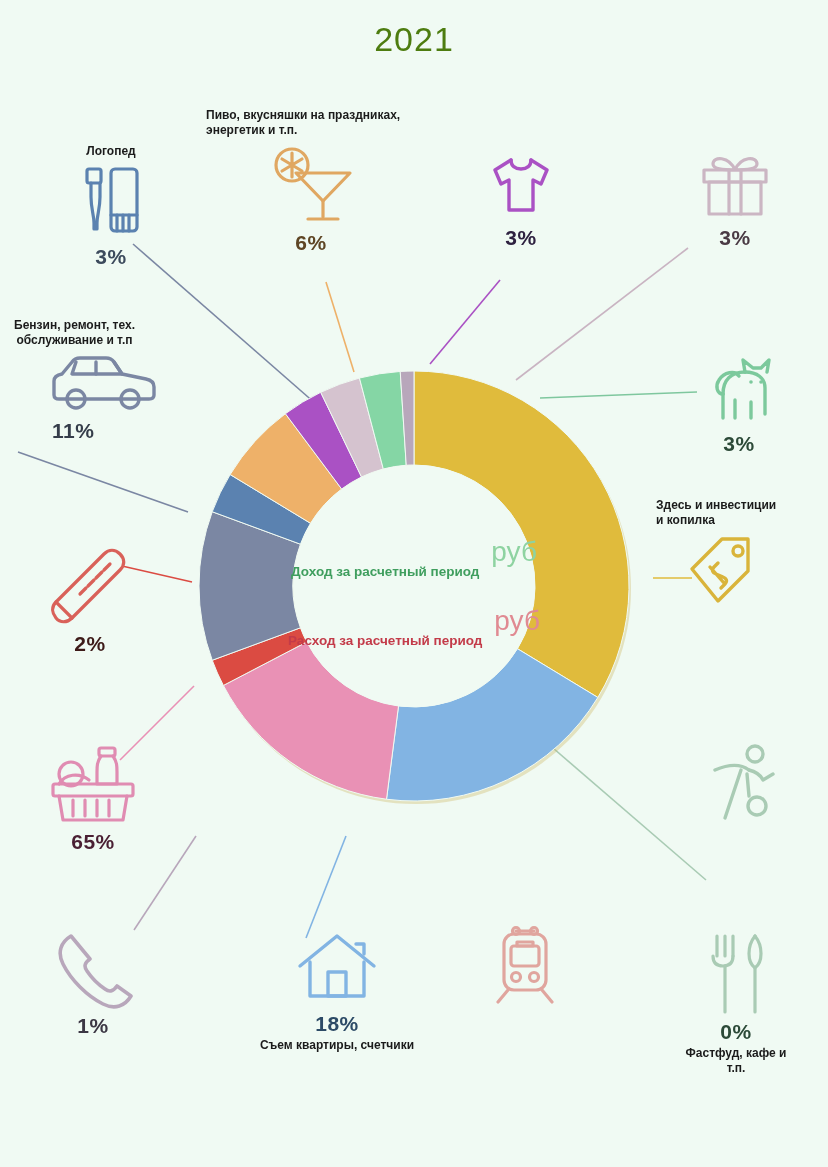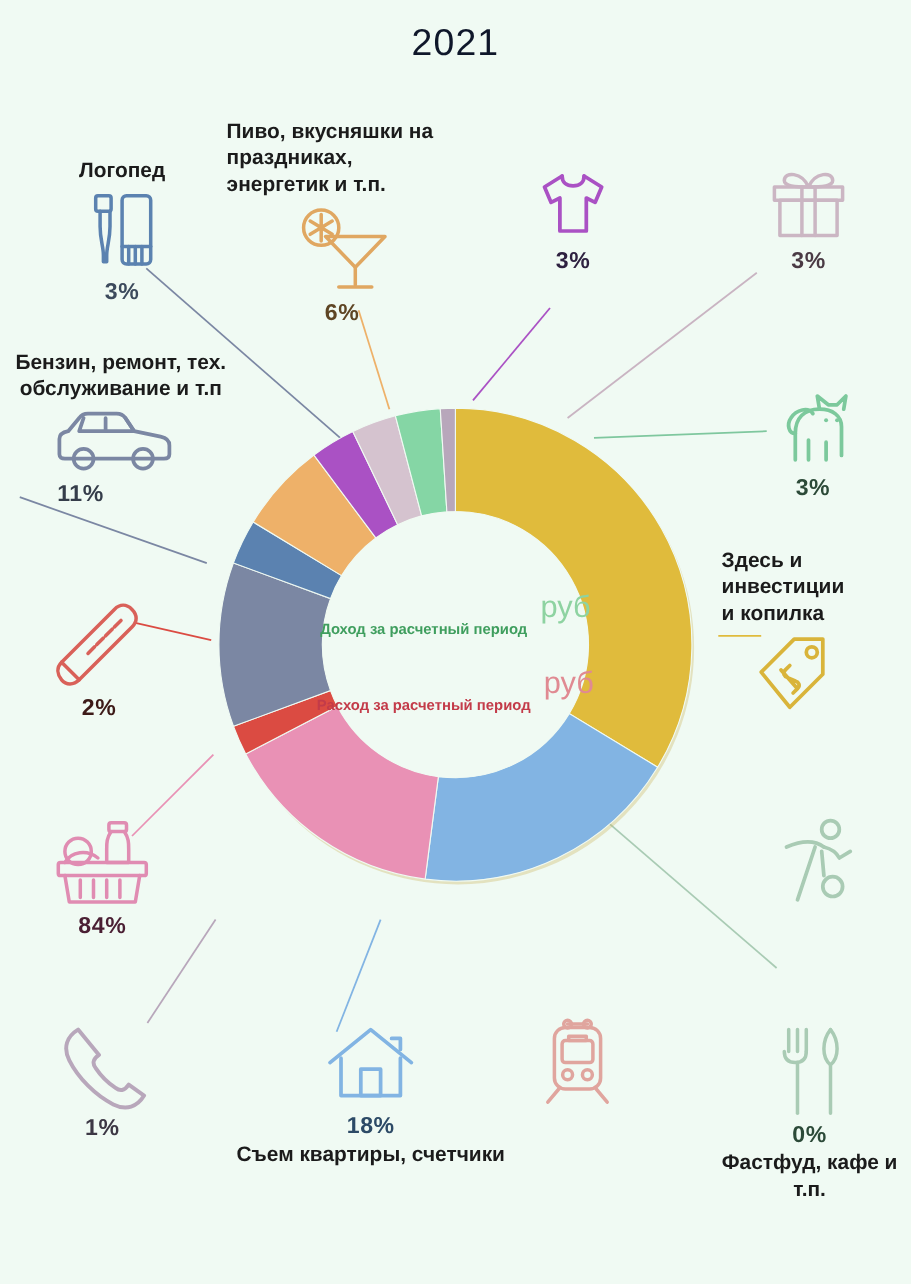--- a/index.html
+++ b/index.html
@@ -8,21 +8,21 @@
     width:828px;height:1167px;
     background:#f0faf3;
     font-family:"Liberation Sans", sans-serif;
     overflow:hidden;
     position:relative;
   }
   #stage{position:absolute;left:0;top:0;width:828px;height:1167px;}
 
   .title{
     position:absolute;left:0;top:20px;width:828px;text-align:center;
-    font-size:34px;color:#0f172a;font-weight:400;letter-spacing:1px;
+    font-size:34px;color:#4d7c0f;font-weight:400;letter-spacing:1px;
   }
 
   
   .chart-wrap{position:absolute;left:174px;top:346px;width:480px;height:480px;}
   .chart-wrap svg{display:block;overflow:visible;}
 
   .center-rows{
     position:absolute;left:0;top:0;width:480px;height:480px;
     display:flex;flex-direction:column;justify-content:center;align-items:center;
     pointer-events:none;
@@ -32,21 +32,21 @@
   .crow-label{font-size:13.5px;font-weight:bold;white-space:nowrap;margin-top:40px;}
   .crow-unit{font-size:28px;font-weight:400;}
   .income .crow-label{color:#3f9e5e;}
   .income .crow-unit{color:#8ed3a1;}
   .expense .crow-label{color:#c33b49;}
   .expense .crow-unit{color:#e08a92;}
 
   
   .item{position:absolute;display:flex;flex-direction:column;align-items:center;}
   .item .cap{
-    font-size:19px;font-weight:bold;color:#1b1b1b;line-height:1.28;
+    font-size:12px;font-weight:bold;color:#1b1b1b;line-height:1.28;
     text-align:center;white-space:pre-line;
   }
   .item .cap.top{margin-bottom:4px;}
   .item .cap.bot{margin-top:2px;}
   .item .pct{font-size:21px;font-weight:bold;margin-top:4px;letter-spacing:.5px;}
   .icon{display:block;}
 
   
   #leaders{position:absolute;left:0;top:0;width:828px;height:1167px;pointer-events:none;}
 </style>
@@ -258,21 +258,21 @@
       <g fill="none" stroke="#e08cb2" stroke-width="3.2" stroke-linejoin="round" stroke-linecap="round">
         <rect x="52" y="6" width="16" height="8" rx="2"></rect>
         <path d="M54 14c-4 6-4 10-4 16v12h20V30c0-6 0-10-4-16"></path>
         <circle cx="24" cy="32" r="12"></circle>
         <path d="M12 42c6-10 20-12 30-4"></path>
         <rect x="6" y="42" width="80" height="12" rx="2"></rect>
         <path d="M12 54l4 24h60l4-24"></path>
         <path d="M26 58v16M38 58v16M50 58v16M62 58v16"></path>
       </g>
     </svg>
-    <div class="pct" style="color:#4a1f33">84%</div>
+    <div class="pct" style="color:#4a1f33">65%</div>
   </div>
 
   <div class="item" style="left:30px;top:548px;width:120px;">
     <svg class="icon" width="92" height="80" viewBox="0 0 92 80">
       <g fill="none" stroke="#d96159" stroke-width="3.2" stroke-linejoin="round" stroke-linecap="round">
         <path d="M76 6c5 5 5 11 0 16L28 70c-5 5-12 5-16 0s-5-11 0-16L60 6c5-5 11-5 16 0z"></path>
         <path d="M66 16l-6 6M58 24l-6 6M50 32l-6 6M42 40l-6 6"></path>
         <path d="M12 54c4 4 12 12 16 16"></path>
       </g>
     </svg>

